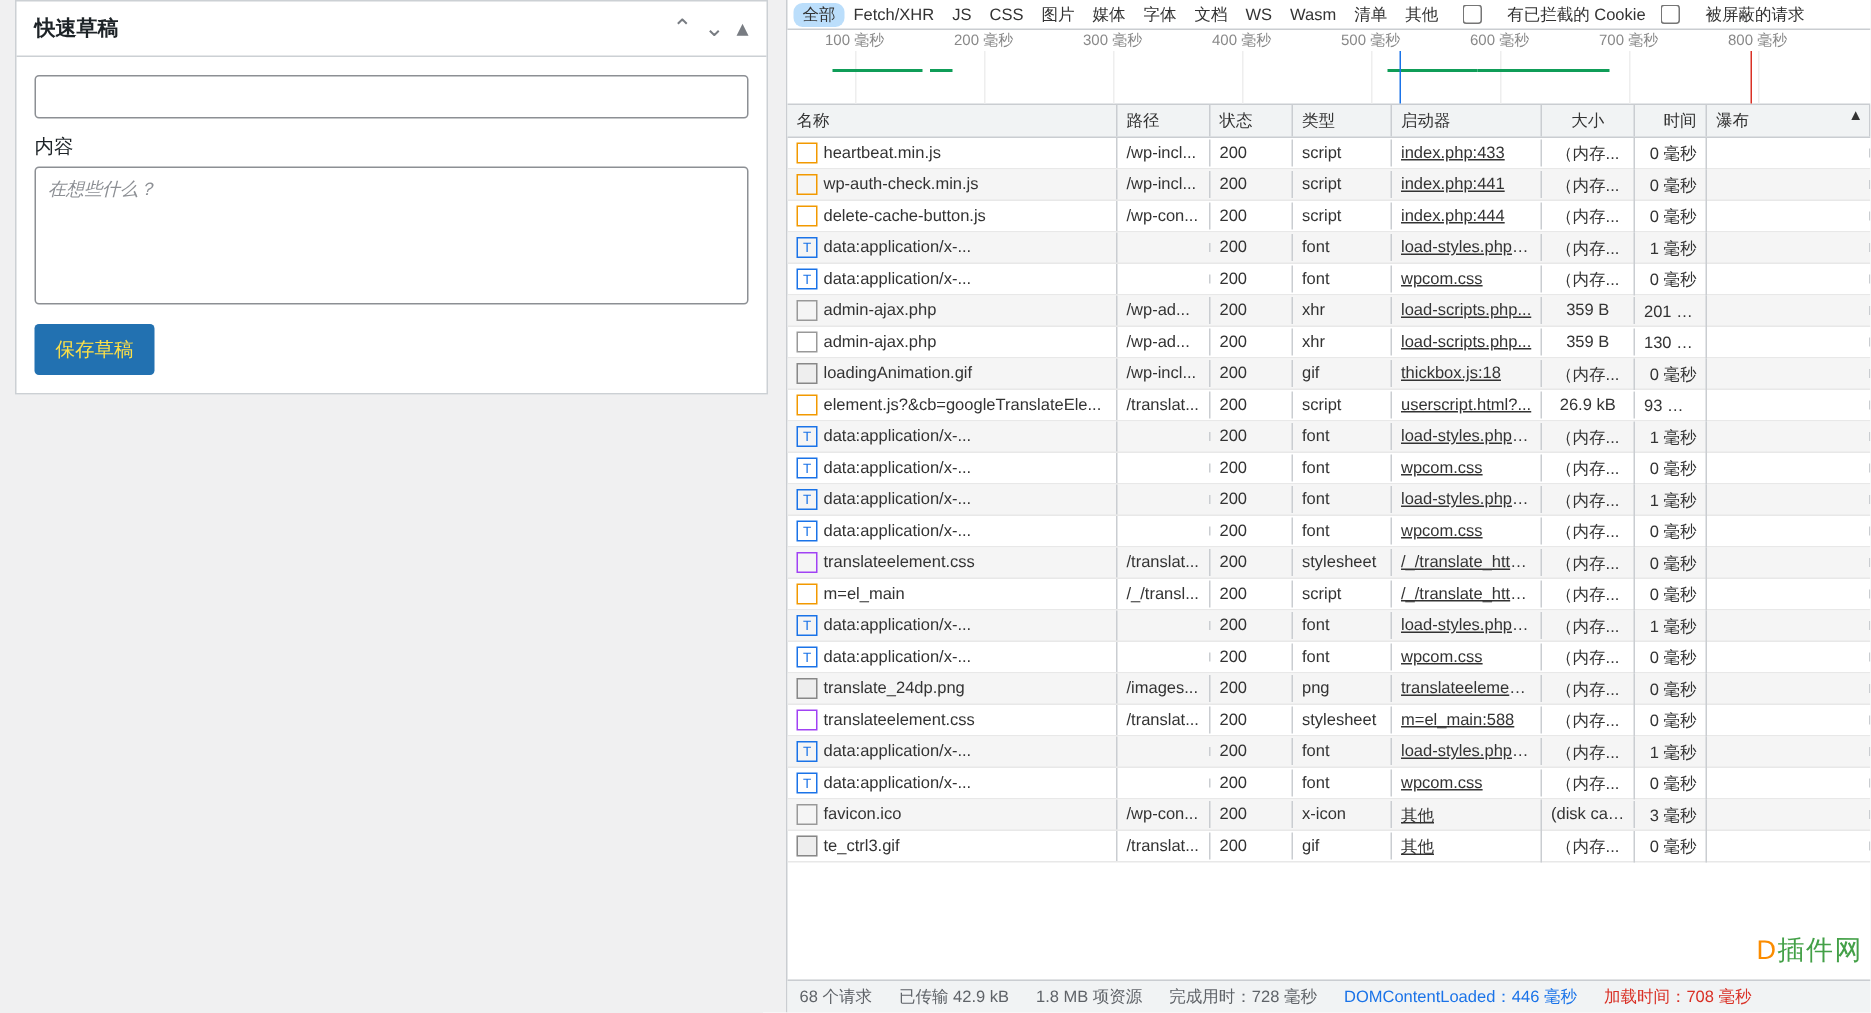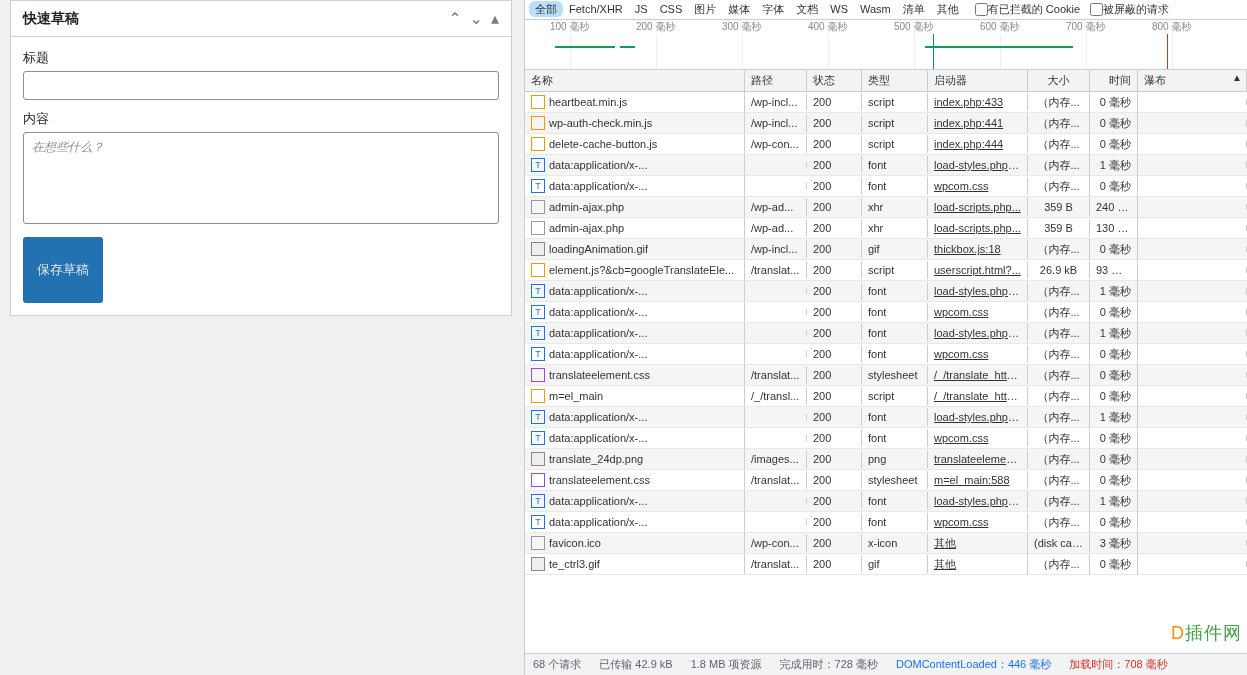--- a/index.html
+++ b/index.html
@@ -8,26 +8,26 @@
 .widget { background: #fff; border: 1px solid #ccd0d4; }
 .widget-header { display: flex; align-items: center; justify-content: space-between; padding: 8px 12px; border-bottom: 1px solid #ccd0d4; }
 .widget-title { font-size: 14px; font-weight: 600; color: #1d2327; }
 .widget-controls { display: flex; gap: 8px; }
 .widget-controls span { cursor: pointer; color: #787c82; font-size: 16px; }
 .widget-body { padding: 12px; }
 .field-label { font-size: 13px; color: #1d2327; margin-bottom: 4px; }
 .text-input { width: 100%; border: 1px solid #8c8f94; padding: 6px 8px; font-size: 13px; border-radius: 3px; background: #fff; }
 .textarea { width: 100%; height: 92px; border: 1px solid #8c8f94; padding: 6px 8px; font-size: 12px; border-radius: 3px; resize: none; font-style: italic; }
 .textarea::placeholder { color: #8c8f94; }
-.save-btn { background: #2271b1; color: #e5e5e5; border: none; padding: 24px 14px; font-size: 13px; border-radius: 3px; cursor: pointer; margin-top: 10px; }
+.save-btn { background: #2271b1; color: #fde047; border: none; padding: 8px 14px; font-size: 13px; border-radius: 3px; cursor: pointer; margin-top: 10px; }
 .dev-panel { position: absolute; left: 524px; top: 0; right: 0; bottom: 0; background: #fff; border-left: 1px solid #cacdd1; font-size: 11px; }
 .filter-bar { display: flex; align-items: center; padding: 2px 4px; border-bottom: 1px solid #cacdd1; flex-wrap: wrap; gap: 2px; }
 .filter-tab { padding: 2px 6px; cursor: pointer; color: #333; }
 .filter-tab.active { background: #bbdefb; border-radius: 6px; }
-.filter-chk { margin-left: 8px; display: flex; align-items: center; gap: 0; }
+.filter-chk { margin-left: 8px; display: flex; align-items: center; gap: 17px; }
 .sub-bar { padding: 2px 8px; border-bottom: 1px solid #cacdd1; display: flex; align-items: center; gap: 3px; }
 .timeline { height: 50px; border-bottom: 1px solid #cacdd1; position: relative; background: #fff; }
 .tick { position: absolute; top: 0; bottom: 0; color: #888; font-size: 10px; }
 .tick-line { position: absolute; top: 14px; bottom: 0; width: 1px; background: #eee; }
 .wline { position: absolute; height: 2px; }
 .table-head { display: flex; background: #f1f3f4; border-bottom: 1px solid #cacdd1; color: #333; font-weight: 400; }
 .th, .td { padding: 3px 6px; border-right: 1px solid #cacdd1; overflow: hidden; text-overflow: ellipsis; white-space: nowrap; }
 .c-name { width: 220px; display: flex; align-items: center; gap: 4px; }
 .c-path { width: 62px; }
 .c-status { width: 55px; }
@@ -60,21 +60,20 @@
   <div class="widget">
     <div class="widget-header">
       <span class="widget-title">快速草稿</span>
       <div class="widget-controls">
         <span>⌃</span>
         <span>⌄</span>
         <span>▴</span>
       </div>
     </div>
     <div class="widget-body">
-      <div class="field-label">标题</div>
       <input class="text-input" type="text" style="">
       <div style="height:10px"></div>
       <div class="field-label">内容</div>
       <textarea class="textarea" placeholder="在想些什么？" style=""></textarea>
       <button class="save-btn">保存草稿</button>
     </div>
   </div>
 </div>
 
 <div class="dev-panel">
@@ -193,21 +192,21 @@
       <div class="row">
         <div class="td c-name">
           <span class="icon ic-doc"></span>
           <span>admin-ajax.php</span>
         </div>
         <div class="td c-path">/wp-ad...</div>
         <div class="td c-status">200</div>
         <div class="td c-type">xhr</div>
         <div class="td c-init"><span class="link">load-scripts.php...</span></div>
         <div class="td c-size">359 B</div>
-        <div class="td c-time">240 毫...</div>
+        <div class="td c-time">201 毫...</div>
         <div class="td c-wf"></div>
       </div>
       <div class="row">
         <div class="td c-name">
           <span class="icon ic-doc"></span>
           <span>admin-ajax.php</span>
         </div>
         <div class="td c-path">/wp-ad...</div>
         <div class="td c-status">200</div>
         <div class="td c-type">xhr</div>

